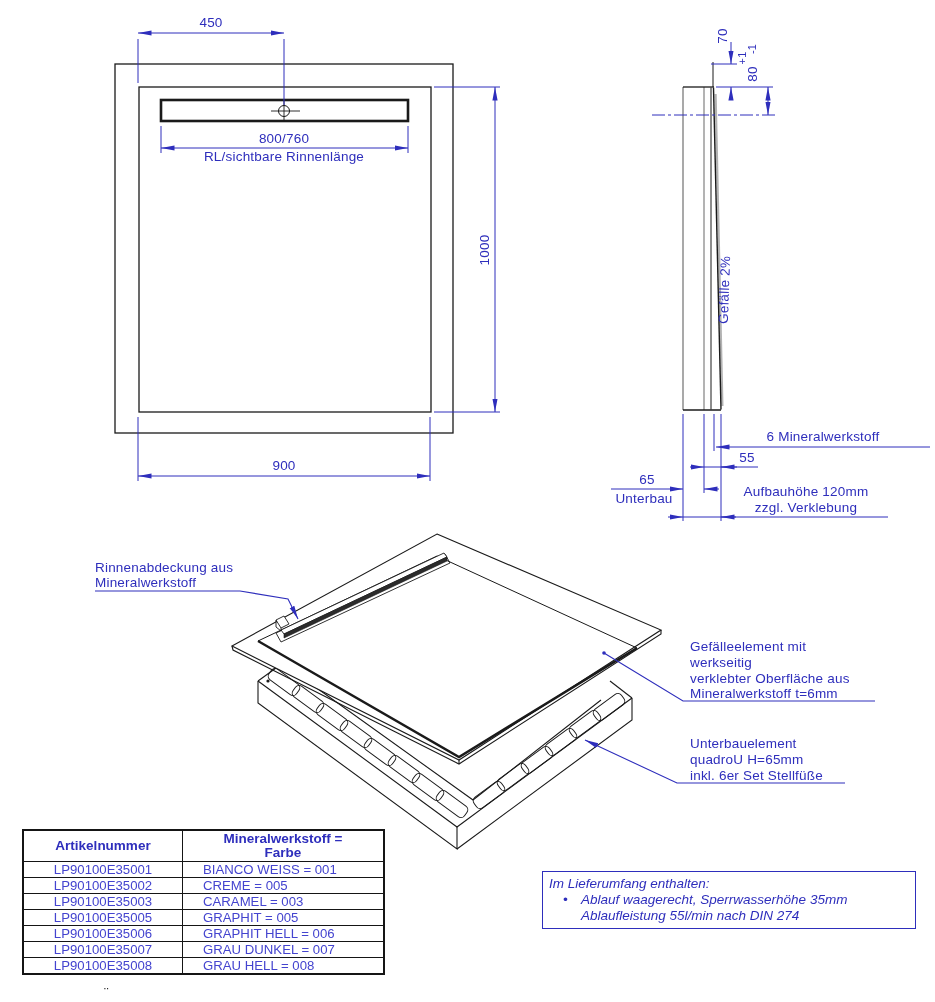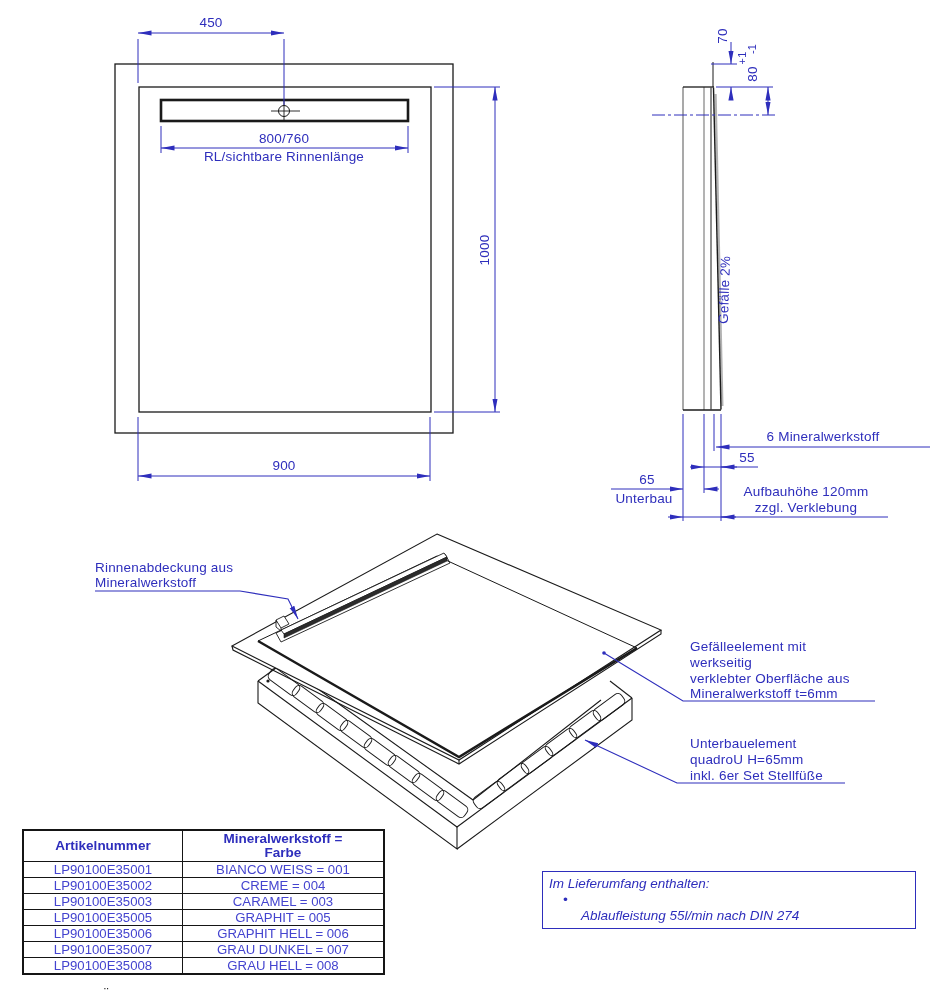--- a/index.html
+++ b/index.html
@@ -11,21 +11,21 @@
   .toltxt{font-size:11px;}
   .lbltxt{font-size:13.5px;}
 
   
   table.artikel{position:absolute;left:22px;top:829px;border-collapse:collapse;
                 border:2px solid #151515;background:#fff;}
   table.artikel th, table.artikel td{border:1px solid #151515;padding:0 20px;line-height:1.05;}
   table.artikel th{color:#2e2ebc;font-size:13.5px;font-weight:bold;height:30px;text-align:center;}
   table.artikel td{color:#4444cf;font-size:13.2px;height:15px;white-space:nowrap;}
   td.c-art{width:118px;text-align:center;margin-top:48px;}
-  td.c-farbe{width:160px;text-align:center;}
+  td.c-farbe{width:160px;text-align:left;}
   th.h-art{width:118px;} th.h-farbe{width:160px;}
 
   
   .lieferumfang{position:absolute;left:542px;top:871px;width:362px;height:48px;
                 border:1.6px solid #2e2ebc;color:#2e2ebc;font-size:13.5px;
                 padding:4px 4px 4px 6px;line-height:1.18;background:#fff;font-style:italic;}
   .lf-row{display:flex;}
   .lf-bullet{width:18px;padding-left:14px;flex:none;}
   .lf-line2{padding-left:32px;}
 
@@ -229,21 +229,21 @@
       </th>
     </tr>
   </thead>
   <tbody>
     <tr>
           <td class="c-art">LP90100E35001</td>
           <td class="c-farbe">BIANCO WEISS = 001</td>
         </tr>
     <tr>
           <td class="c-art">LP90100E35002</td>
-          <td class="c-farbe">CREME = 004</td>
+          <td class="c-farbe">CREME = 005</td>
         </tr>
     <tr>
           <td class="c-art">LP90100E35003</td>
           <td class="c-farbe">CARAMEL = 003</td>
         </tr>
     <tr>
           <td class="c-art">LP90100E35005</td>
           <td class="c-farbe">GRAPHIT = 005</td>
         </tr>
     <tr>
@@ -258,19 +258,20 @@
           <td class="c-art">LP90100E35008</td>
           <td class="c-farbe">GRAU HELL = 008</td>
         </tr>
   </tbody>
 </table>
 
 <div class="lieferumfang">
   <div class="lf-title">Im Lieferumfang enthalten:</div>
   <div class="lf-row">
     <span class="lf-bullet">•</span>
+    <span>Ablauf waagerecht, Sperrwasserhöhe 35mm</span>
   </div>
   <div class="lf-line2">Ablaufleistung 55l/min nach DIN 274</div>
 </div>
 
 <span class="fragment">¨</span>
 
 </div>
 
 </body></html>

